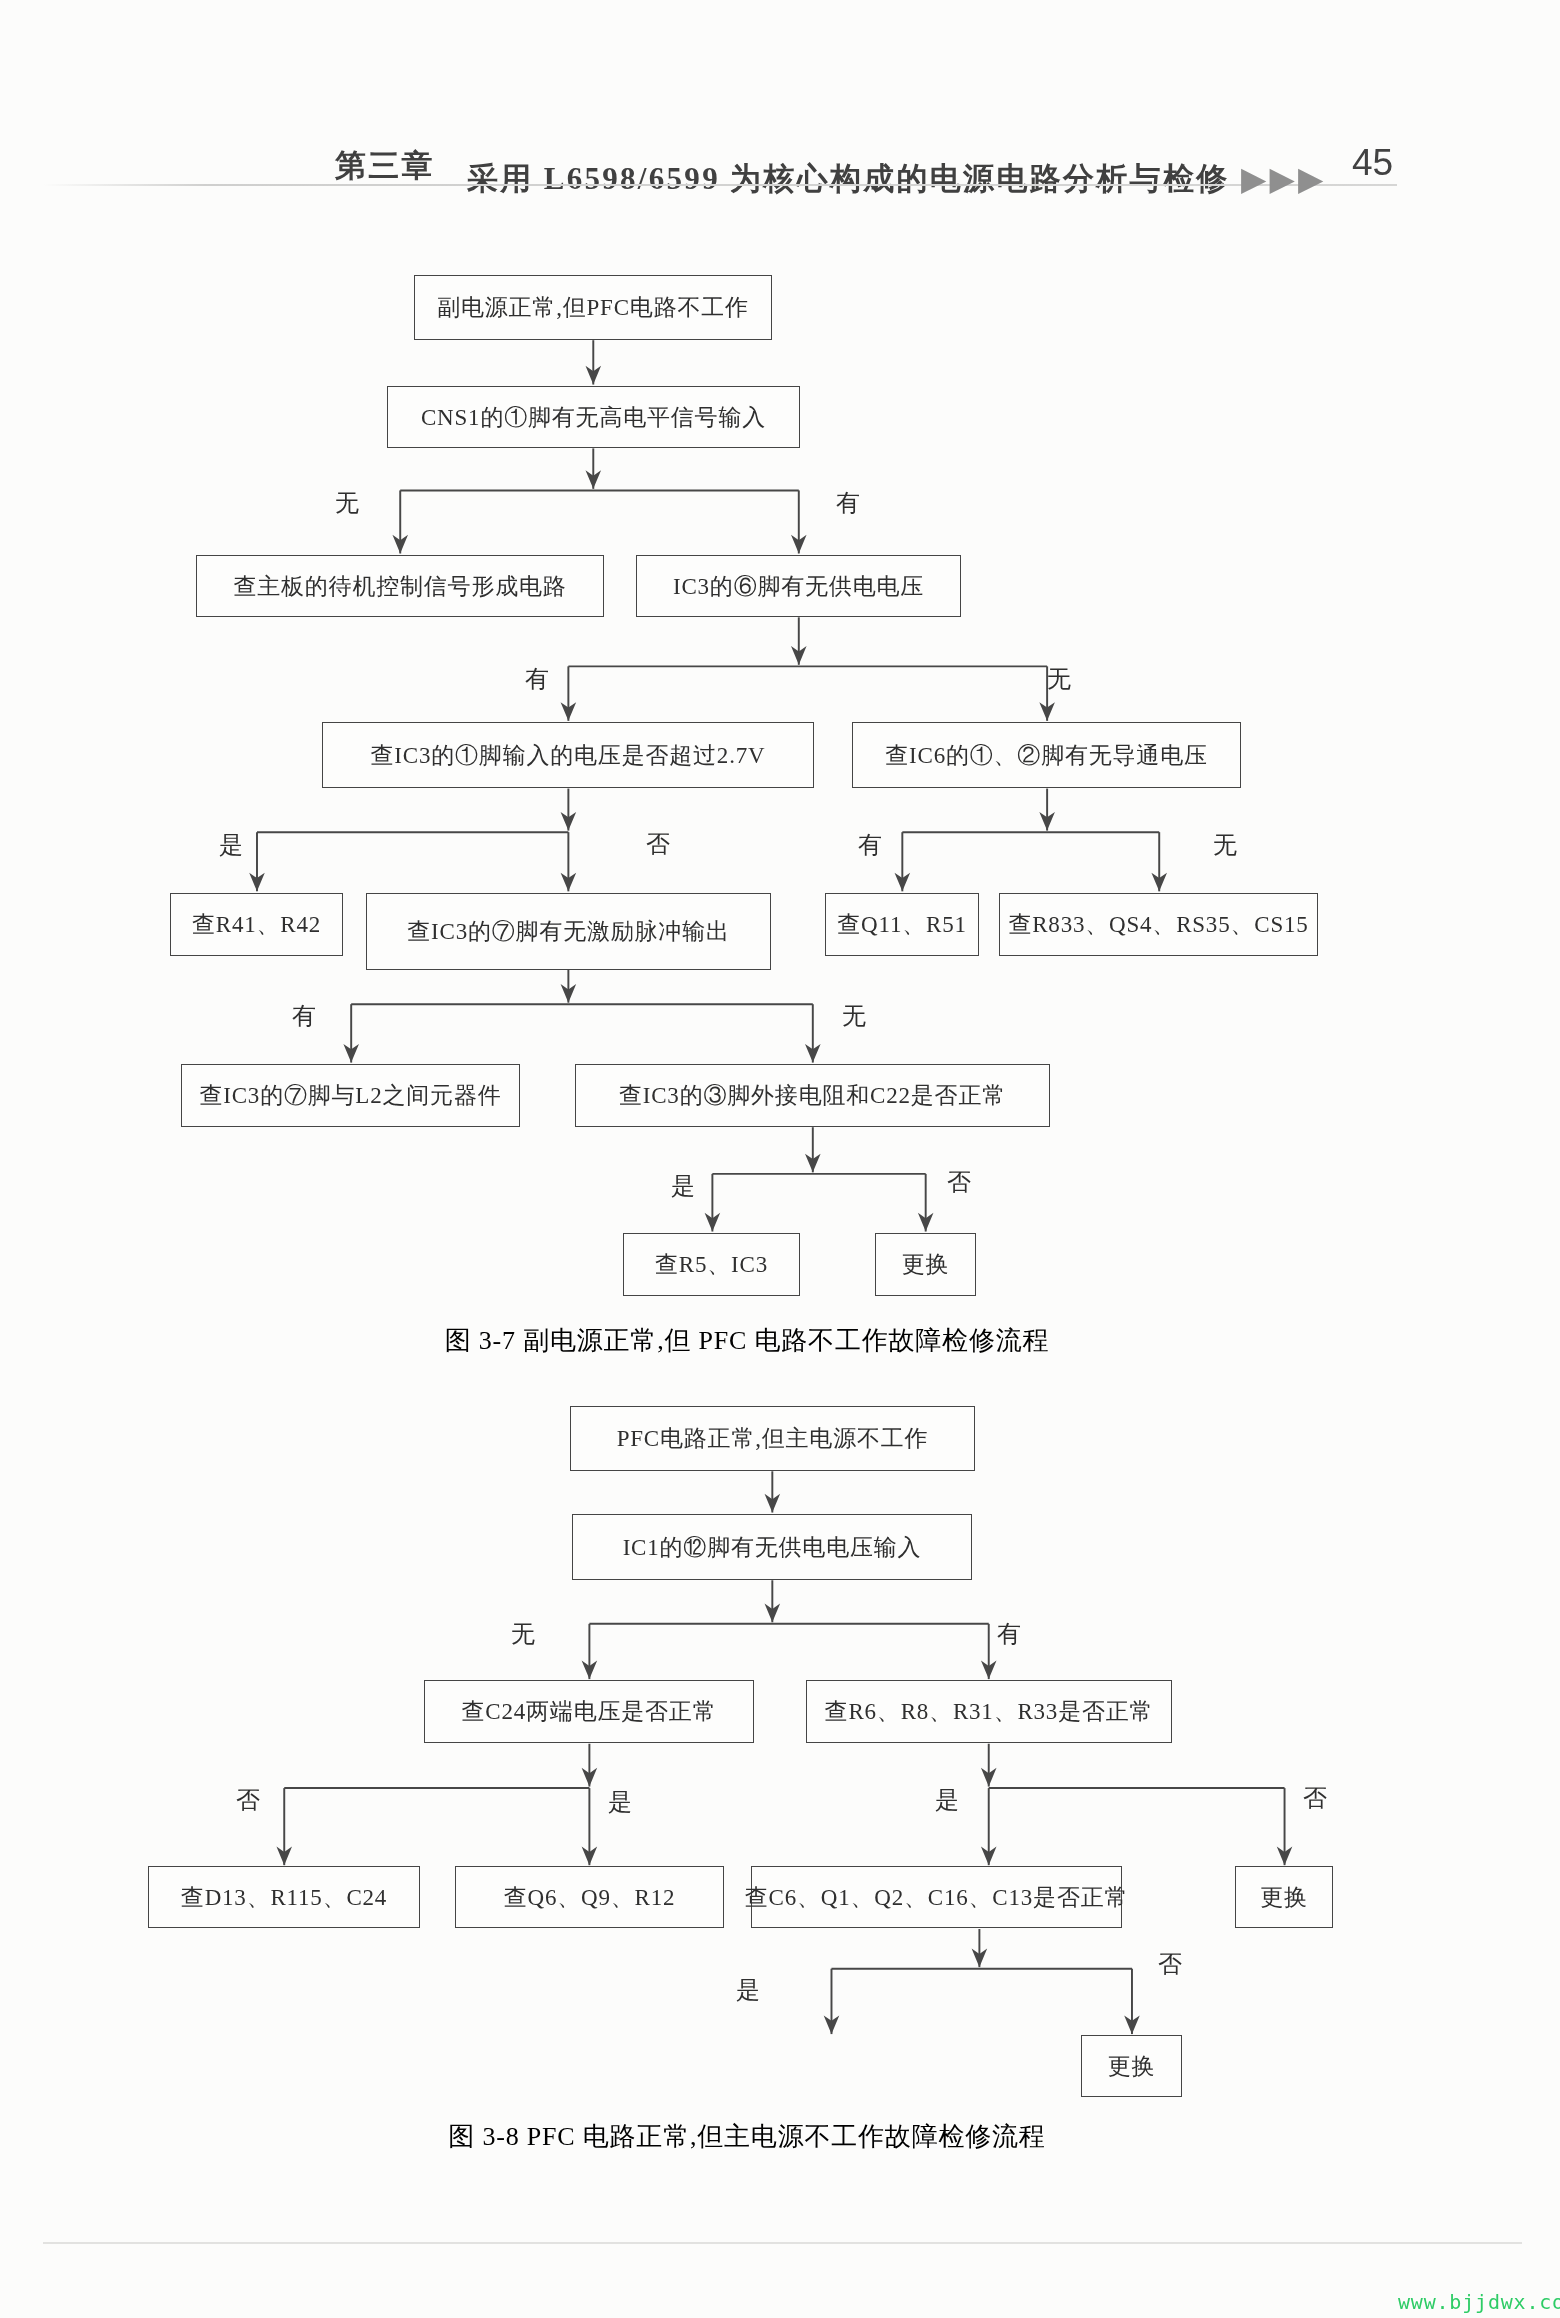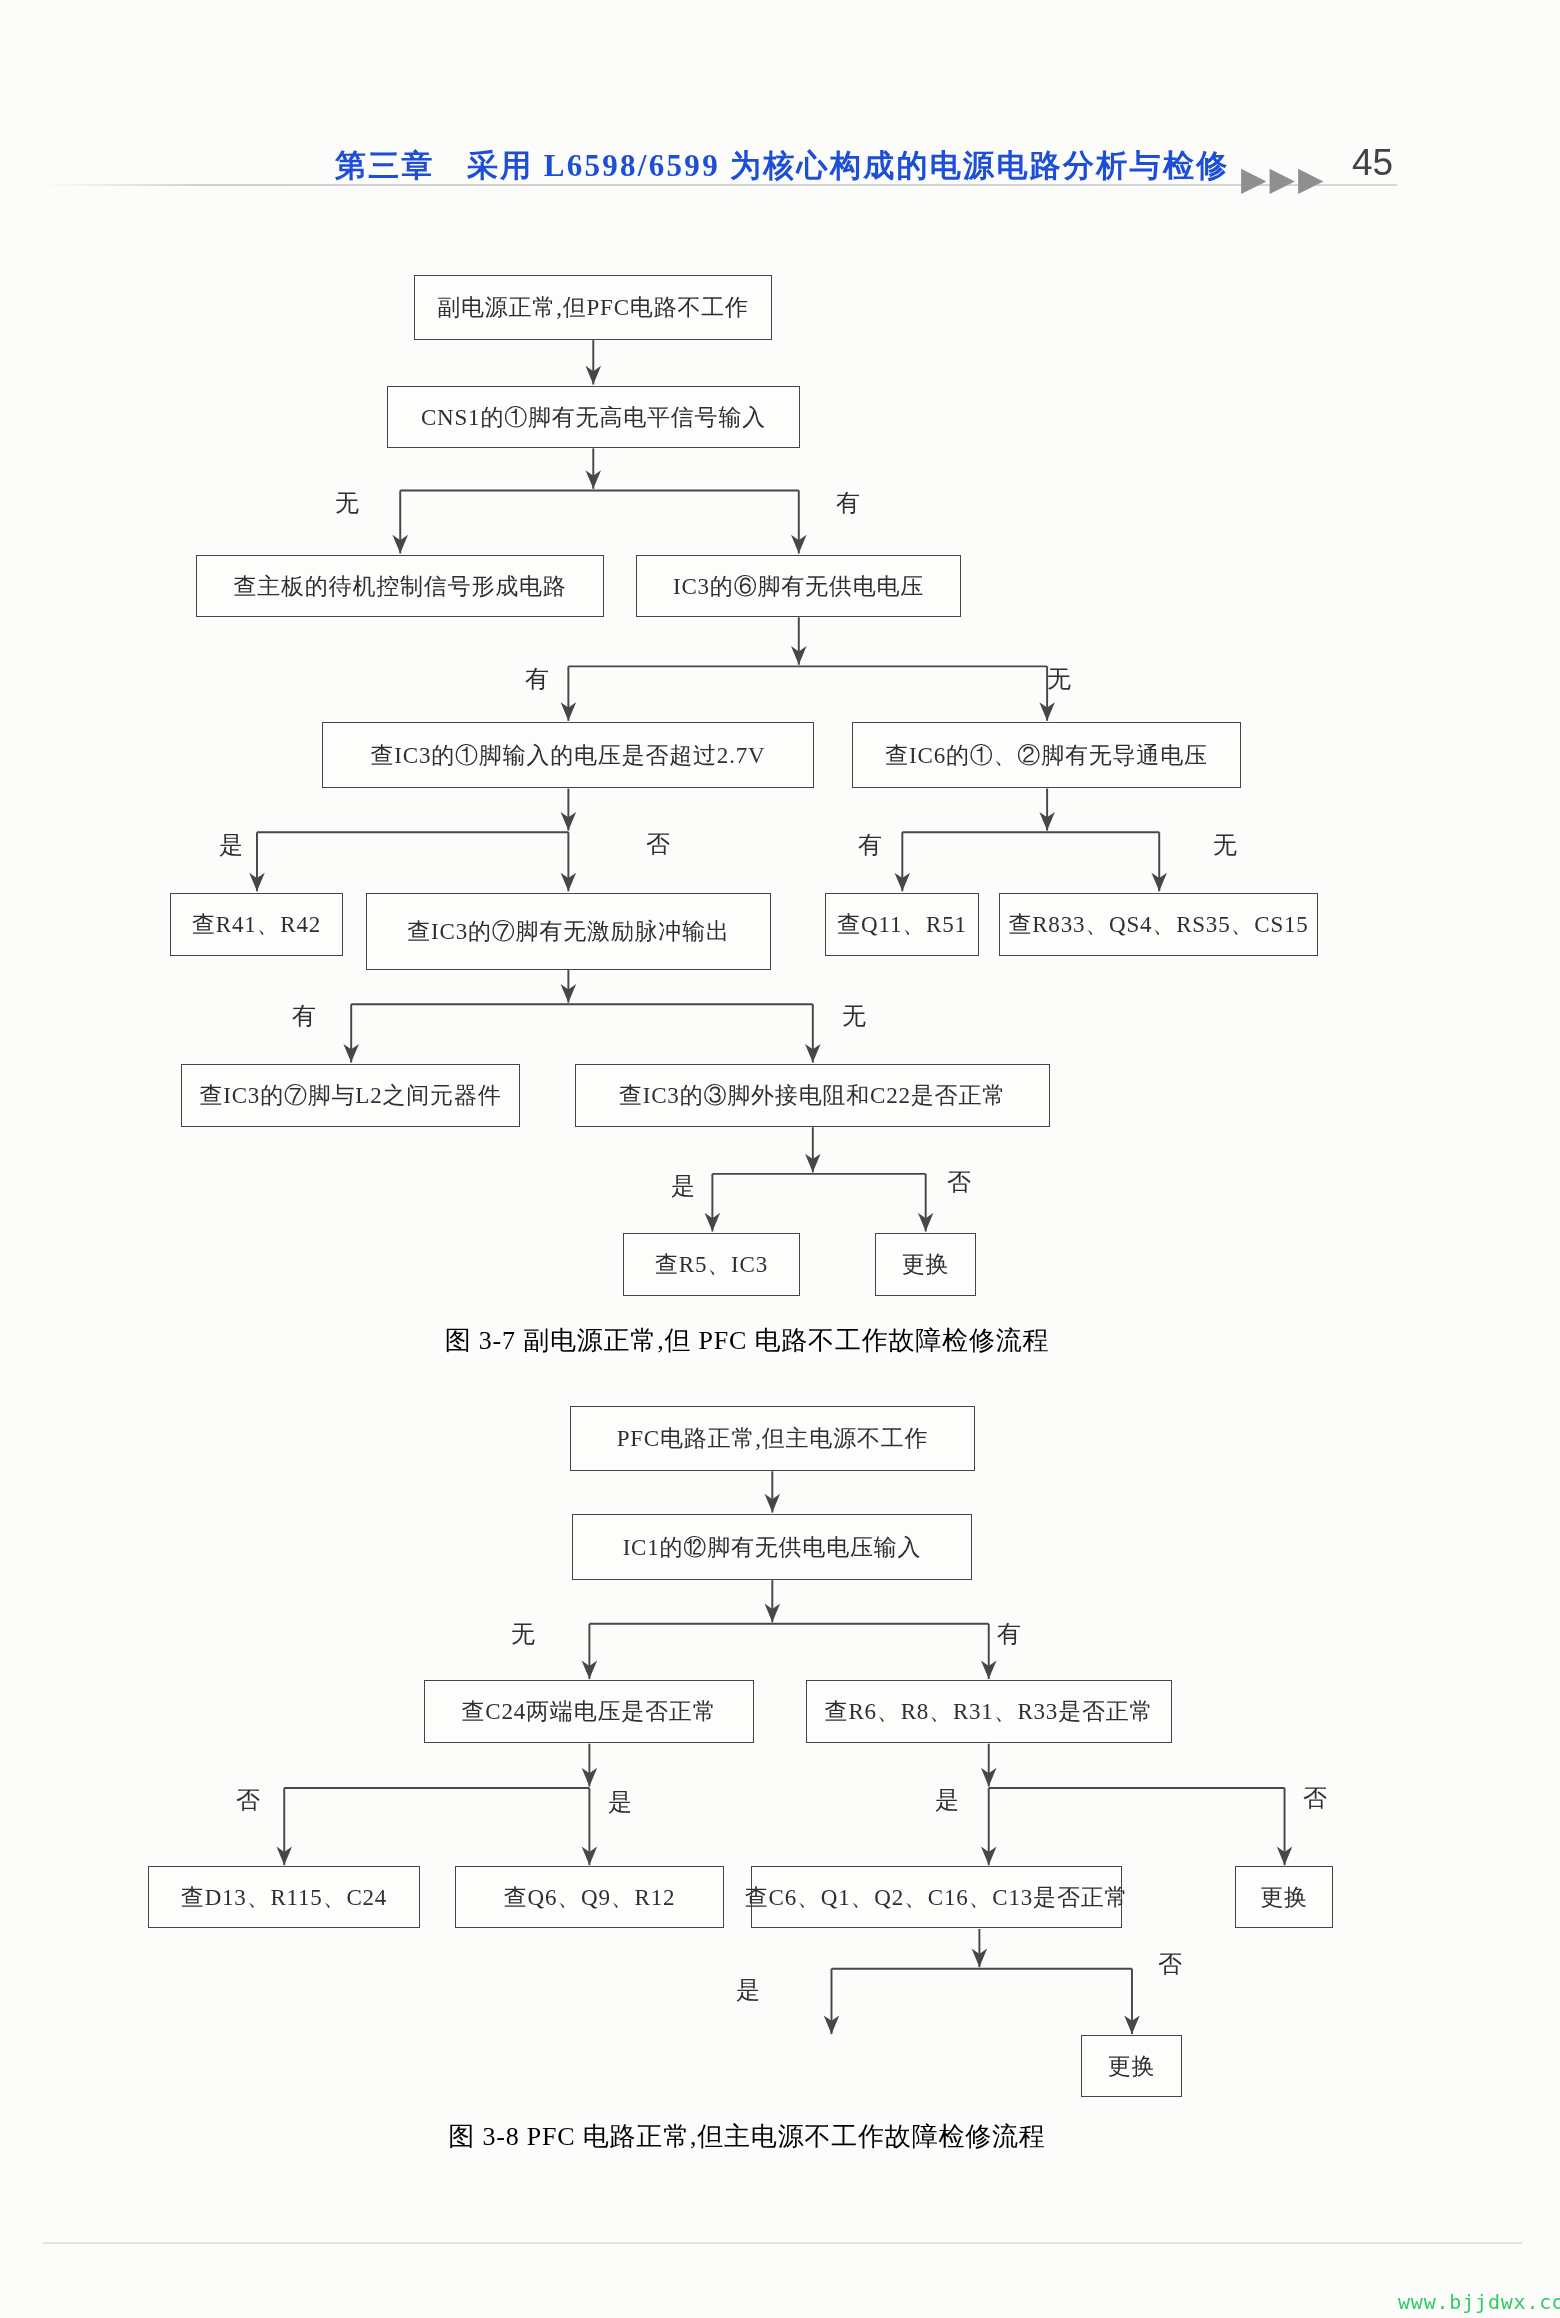--- a/index.html
+++ b/index.html
@@ -4,21 +4,21 @@
 <style>
   html,body{margin:0;padding:0;background:#e8e8e6;}
   .page{
     position:relative;
     width:1561px;height:2319px;
     background:#fcfcfb;
     overflow:hidden;
     font-family:"Liberation Serif","DejaVu Serif",serif;
     color:#2f2f2f;
   }
-  .hdr-text{position:absolute;font-weight:bold;color:#1d4ed8;font-size:31px;letter-spacing:2.3px;white-space:nowrap;}
+  .hdr-text{position:absolute;font-weight:bold;color:#404040;font-size:31px;letter-spacing:2.3px;white-space:nowrap;}
   .hdr-rule{position:absolute;left:43px;top:184px;width:1354px;height:2.3px;
     background:linear-gradient(to right, rgba(205,205,205,0), #cfcfce 12%, #d6d6d5);}
   .hdr-arrows{position:absolute;left:1241px;top:159px;font-size:33px;color:#8f8f8f;letter-spacing:3.1px;font-family:"DejaVu Sans",sans-serif;}
   .page-num{position:absolute;left:1352px;top:142px;font-size:37px;color:#424242;font-family:"Liberation Sans","DejaVu Sans",sans-serif;}
   .node{
     position:absolute;
     display:flex;align-items:center;justify-content:center;
     background:#fdfdfc;
     border:1.9px solid #454545;
     box-sizing:border-box;
@@ -32,21 +32,21 @@
   .watermark{position:absolute;left:1398px;top:2290px;font-size:20px;letter-spacing:0.8px;
     font-family:"DejaVu Sans Mono",monospace;color:#2ecc66;}
   svg.wires{position:absolute;left:0;top:0;pointer-events:none;}
 </style>
 </head>
 <body>
 
 <div class="page">
 
   <span class="hdr-text" style="left:335px;top:145px">第三章</span>
-  <span class="hdr-text" style="left:467px;top:145px">采用 L6598/6599 为核心构成的电源电路分析与检修</span>
+  <span class="hdr-text" style="left:467px;top:158px">采用 L6598/6599 为核心构成的电源电路分析与检修</span>
   <div class="hdr-rule"></div>
   <span class="hdr-arrows">▶▶▶</span>
   <span class="page-num">45</span>
 
   <svg class="wires" width="1561" height="2319" viewBox="0 0 2005 2979">
     <defs>
       <marker id="arrow" markerUnits="userSpaceOnUse" markerWidth="26" markerHeight="26" viewBox="0 0 26 26" refX="25" refY="13" orient="auto">
         <path d="M1,3 L25,13 L1,23 L8,13 Z" fill="#474747"></path>
       </marker>
     </defs>

